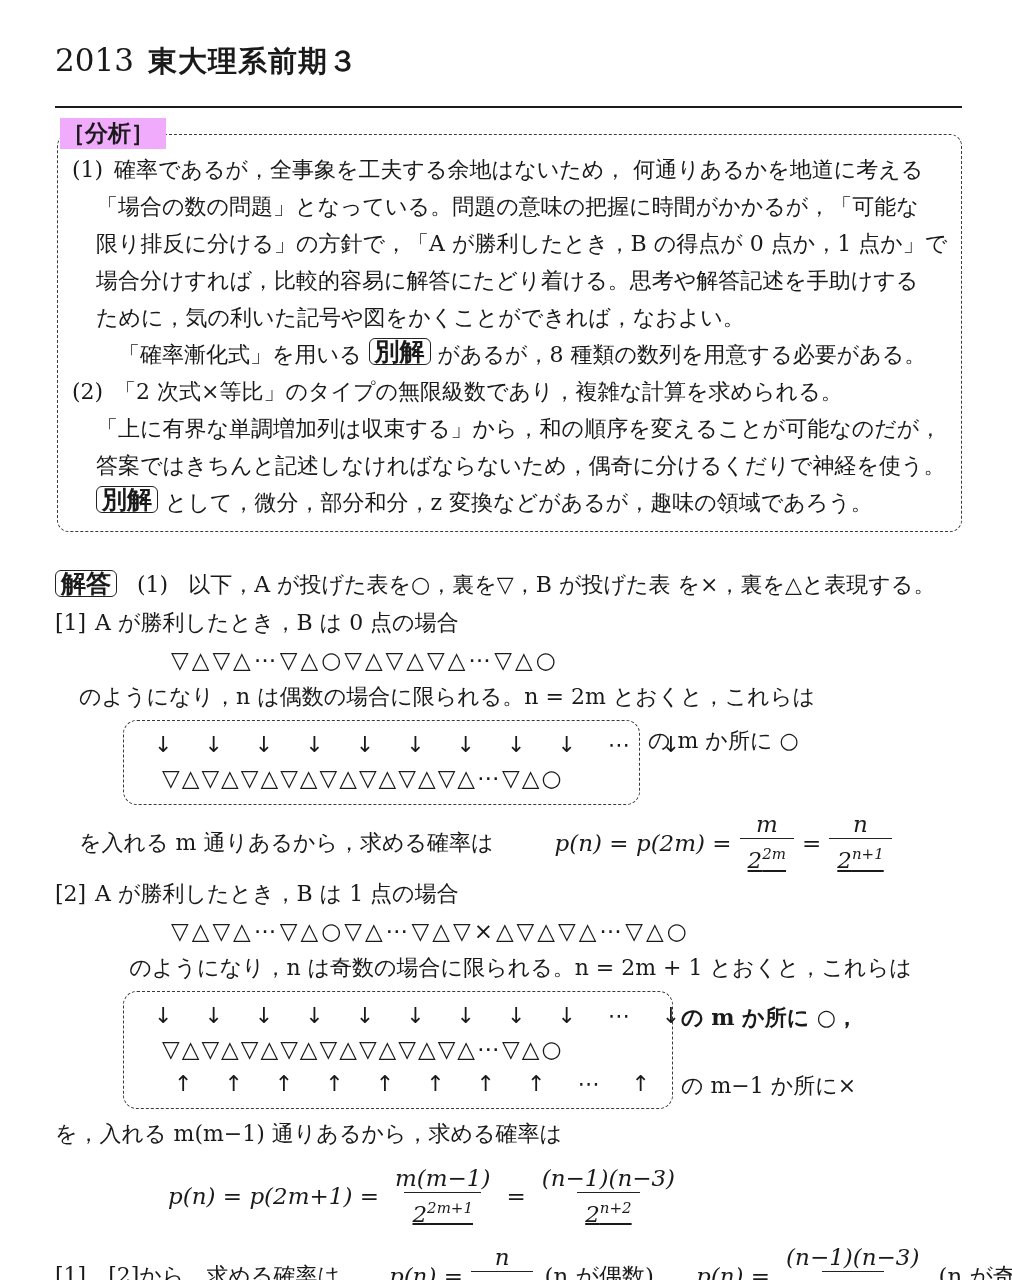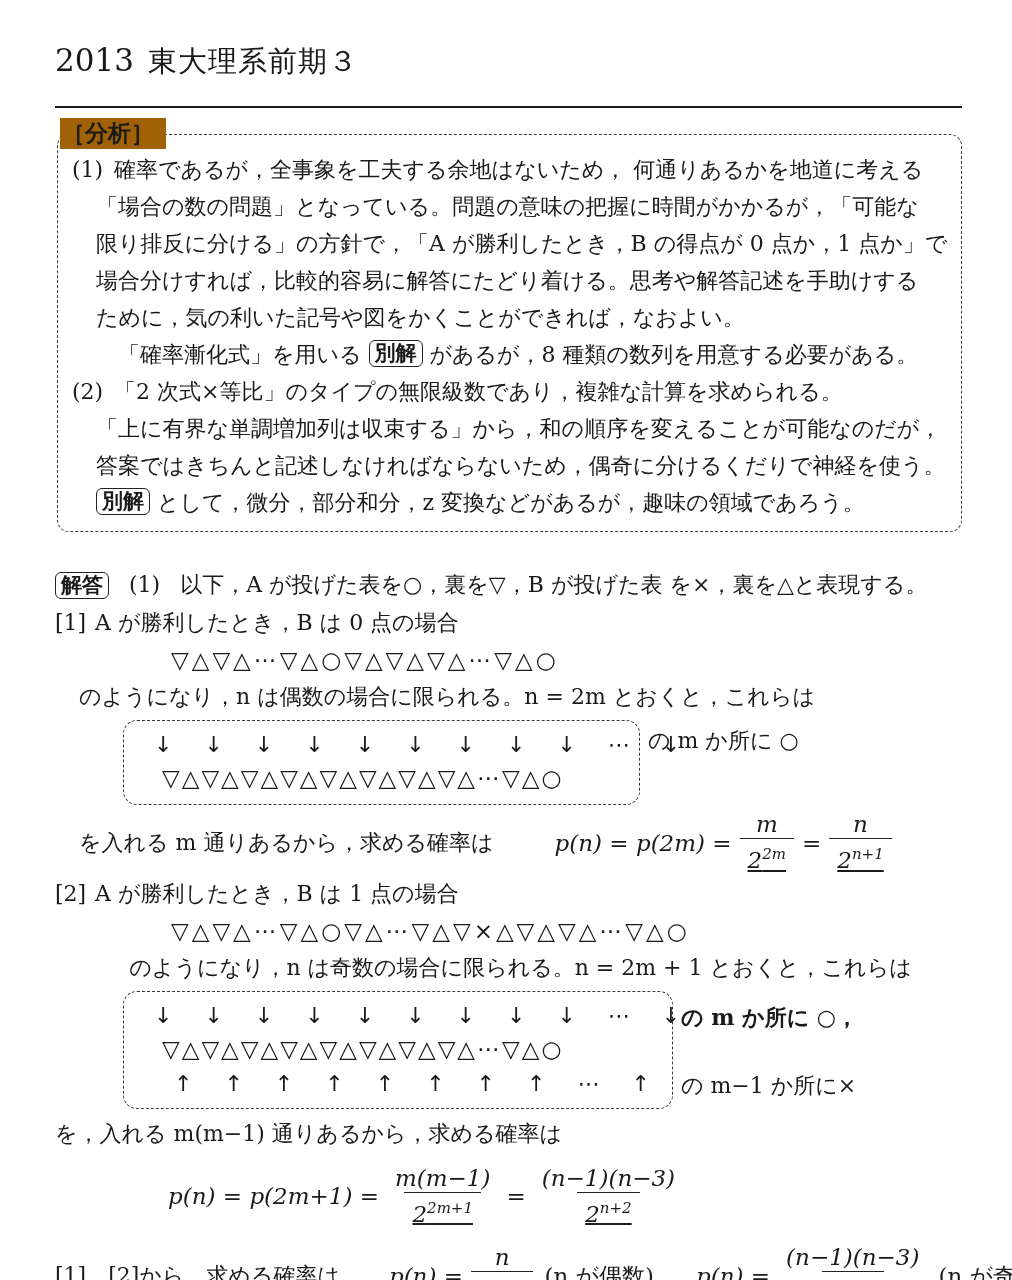--- a/index.html
+++ b/index.html
@@ -7,48 +7,48 @@
     width:1012px;height:1280px;overflow:hidden;
     color:#1a1a1a;
     font-family:"DejaVu Serif","Liberation Serif",serif;
     font-size:22px;
   }
   .page{padding:34px 50px 0 55px;}
 
   
   .title-row{display:flex;align-items:baseline;gap:14px;margin-bottom:24px;margin-top:8px;}
   .title-year{font-size:31px;font-family:"DejaVu Serif","Liberation Serif",serif;}
-  .title-main{font-size:29px;font-weight:normal;font-family:"DejaVu Sans","Liberation Sans",sans-serif;letter-spacing:1px;}
+  .title-main{font-size:29px;font-weight:bold;font-family:"DejaVu Sans","Liberation Sans",sans-serif;letter-spacing:1px;}
   .rule{border:none;border-top:2px solid #1c1c1c;margin:0 0 26px 0;}
 
   
   .analysis-box{
     position:relative;
     border:1.6px dashed #3a3a3a;border-radius:12px;
     margin:14px 0 0 2px;
     padding:16px 12px 10px 14px;
   }
   .analysis-label{
     position:absolute;top:-17px;left:2px;
-    background:#a16207;padding:0 12px 0 2px;
+    background:#f0abfc;padding:0 12px 0 2px;
     font-family:"DejaVu Sans","Liberation Sans",sans-serif;
     font-weight:bold;font-size:23px;
   }
   .aline{line-height:37px;white-space:nowrap;}
   .aline .marker{display:inline-block;width:42px;}
   .ind-cont{padding-left:24px;}
   .ind-deep{padding-left:46px;}
 
   
   .badge{
     display:inline-block;
     border:1.5px solid #222;border-radius:6px;
     padding:0 5px;line-height:25px;
     font-family:"DejaVu Sans","Liberation Sans",sans-serif;
-    font-weight:bold;font-size:21px;vertical-align:2px;
+    font-weight:bold;font-size:25px;vertical-align:2px;
   }
 
   
   .solution{margin-top:34px;}
   .sline{line-height:38px;white-space:nowrap;}
   .sol-head{display:flex;align-items:baseline;gap:20px;}
   .case-marker{display:inline-block;width:40px;}
   .seq-line{
     padding-left:116px;line-height:36px;font-size:23px;letter-spacing:3px;
     font-family:"DejaVu Sans","Liberation Sans",sans-serif;white-space:nowrap;

